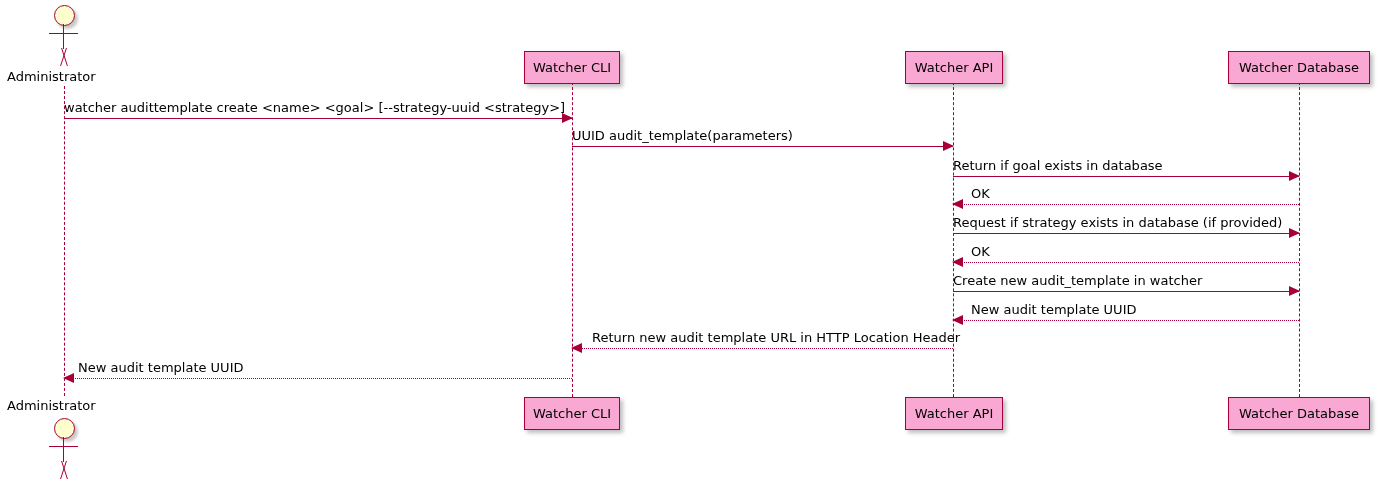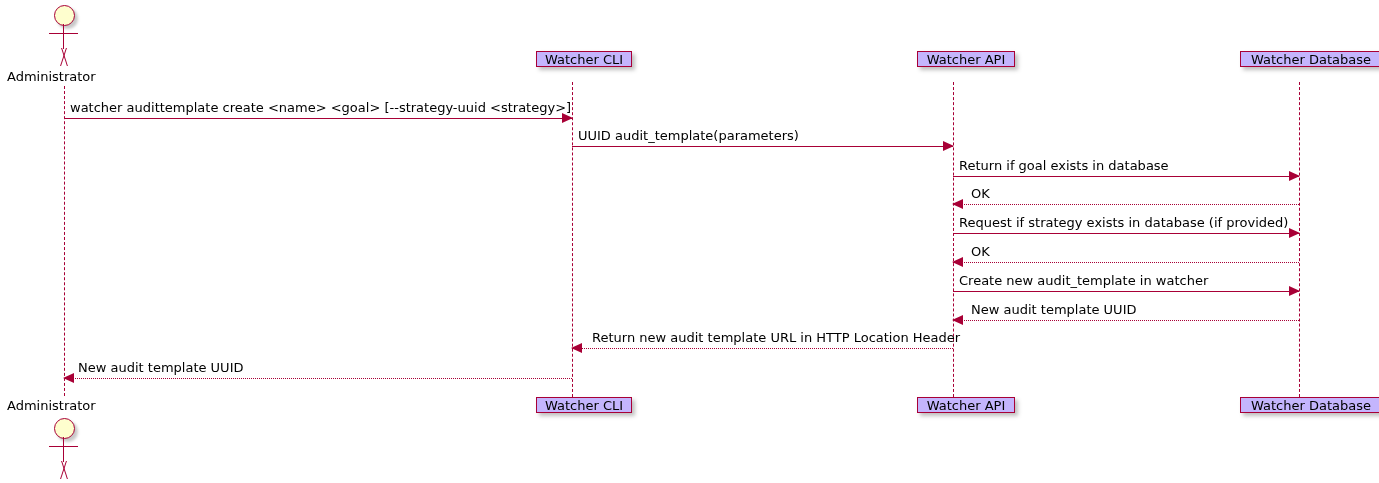--- a/index.html
+++ b/index.html
@@ -8,26 +8,25 @@
   #canvas{position:relative;width:1379px;height:483px;background:#ffffff;overflow:hidden;}
 
   
   .lifeline{
     position:absolute;width:0;border-left:1px dashed #A80036;
   }
 
   
   .pbox{
     position:absolute;box-sizing:border-box;
-    background:#c4b5fd;border:1.5px solid #A80036;
+    background:#f9a8d4;border:1.5px solid #A80036;
     box-shadow:3px 3px 4px rgba(0,0,0,.25);
     display:flex;align-items:center;justify-content:center;
     font-size:13px;color:#000000;white-space:nowrap;
-    height:16px;
-    margin-left:12px;
+    height:33px;
   }
 
   
   .actor{position:absolute;}
   .actor .head{
     position:absolute;width:19px;height:19px;border-radius:50%;
     background:#FEFECE;border:1.6px solid #A80036;left:9px;top:0;
     box-shadow:3px 3px 3px rgba(0,0,0,.22);
   }
   .actor .body{position:absolute;left:18px;top:19px;width:0;height:25px;
@@ -51,21 +50,21 @@
     border-left:11px solid #A80036;
   }
   .msg .head-l{
     position:absolute;left:-1px;top:-5px;width:0;height:0;
     border-top:5px solid transparent;border-bottom:5px solid transparent;
     border-right:11px solid #A80036;
   }
   .msg .label{
     position:absolute;bottom:3px;font-size:13px;color:#000;white-space:nowrap;
   }
-  .msg .label.left{left:6px;}
+  .msg .label.left{left:0;}
 </style>
 </head>
 <body>
 
 <div id="canvas">
 
   <div class="lifeline" style="left:64px;top:86px;height:310px;"></div>
   <div class="lifeline" style="left:572px;top:82px;height:315px;"></div>
   <div class="lifeline" style="left:953px;top:82px;height:315px;"></div>
   <div class="lifeline" style="left:1299px;top:82px;height:315px;"></div>

